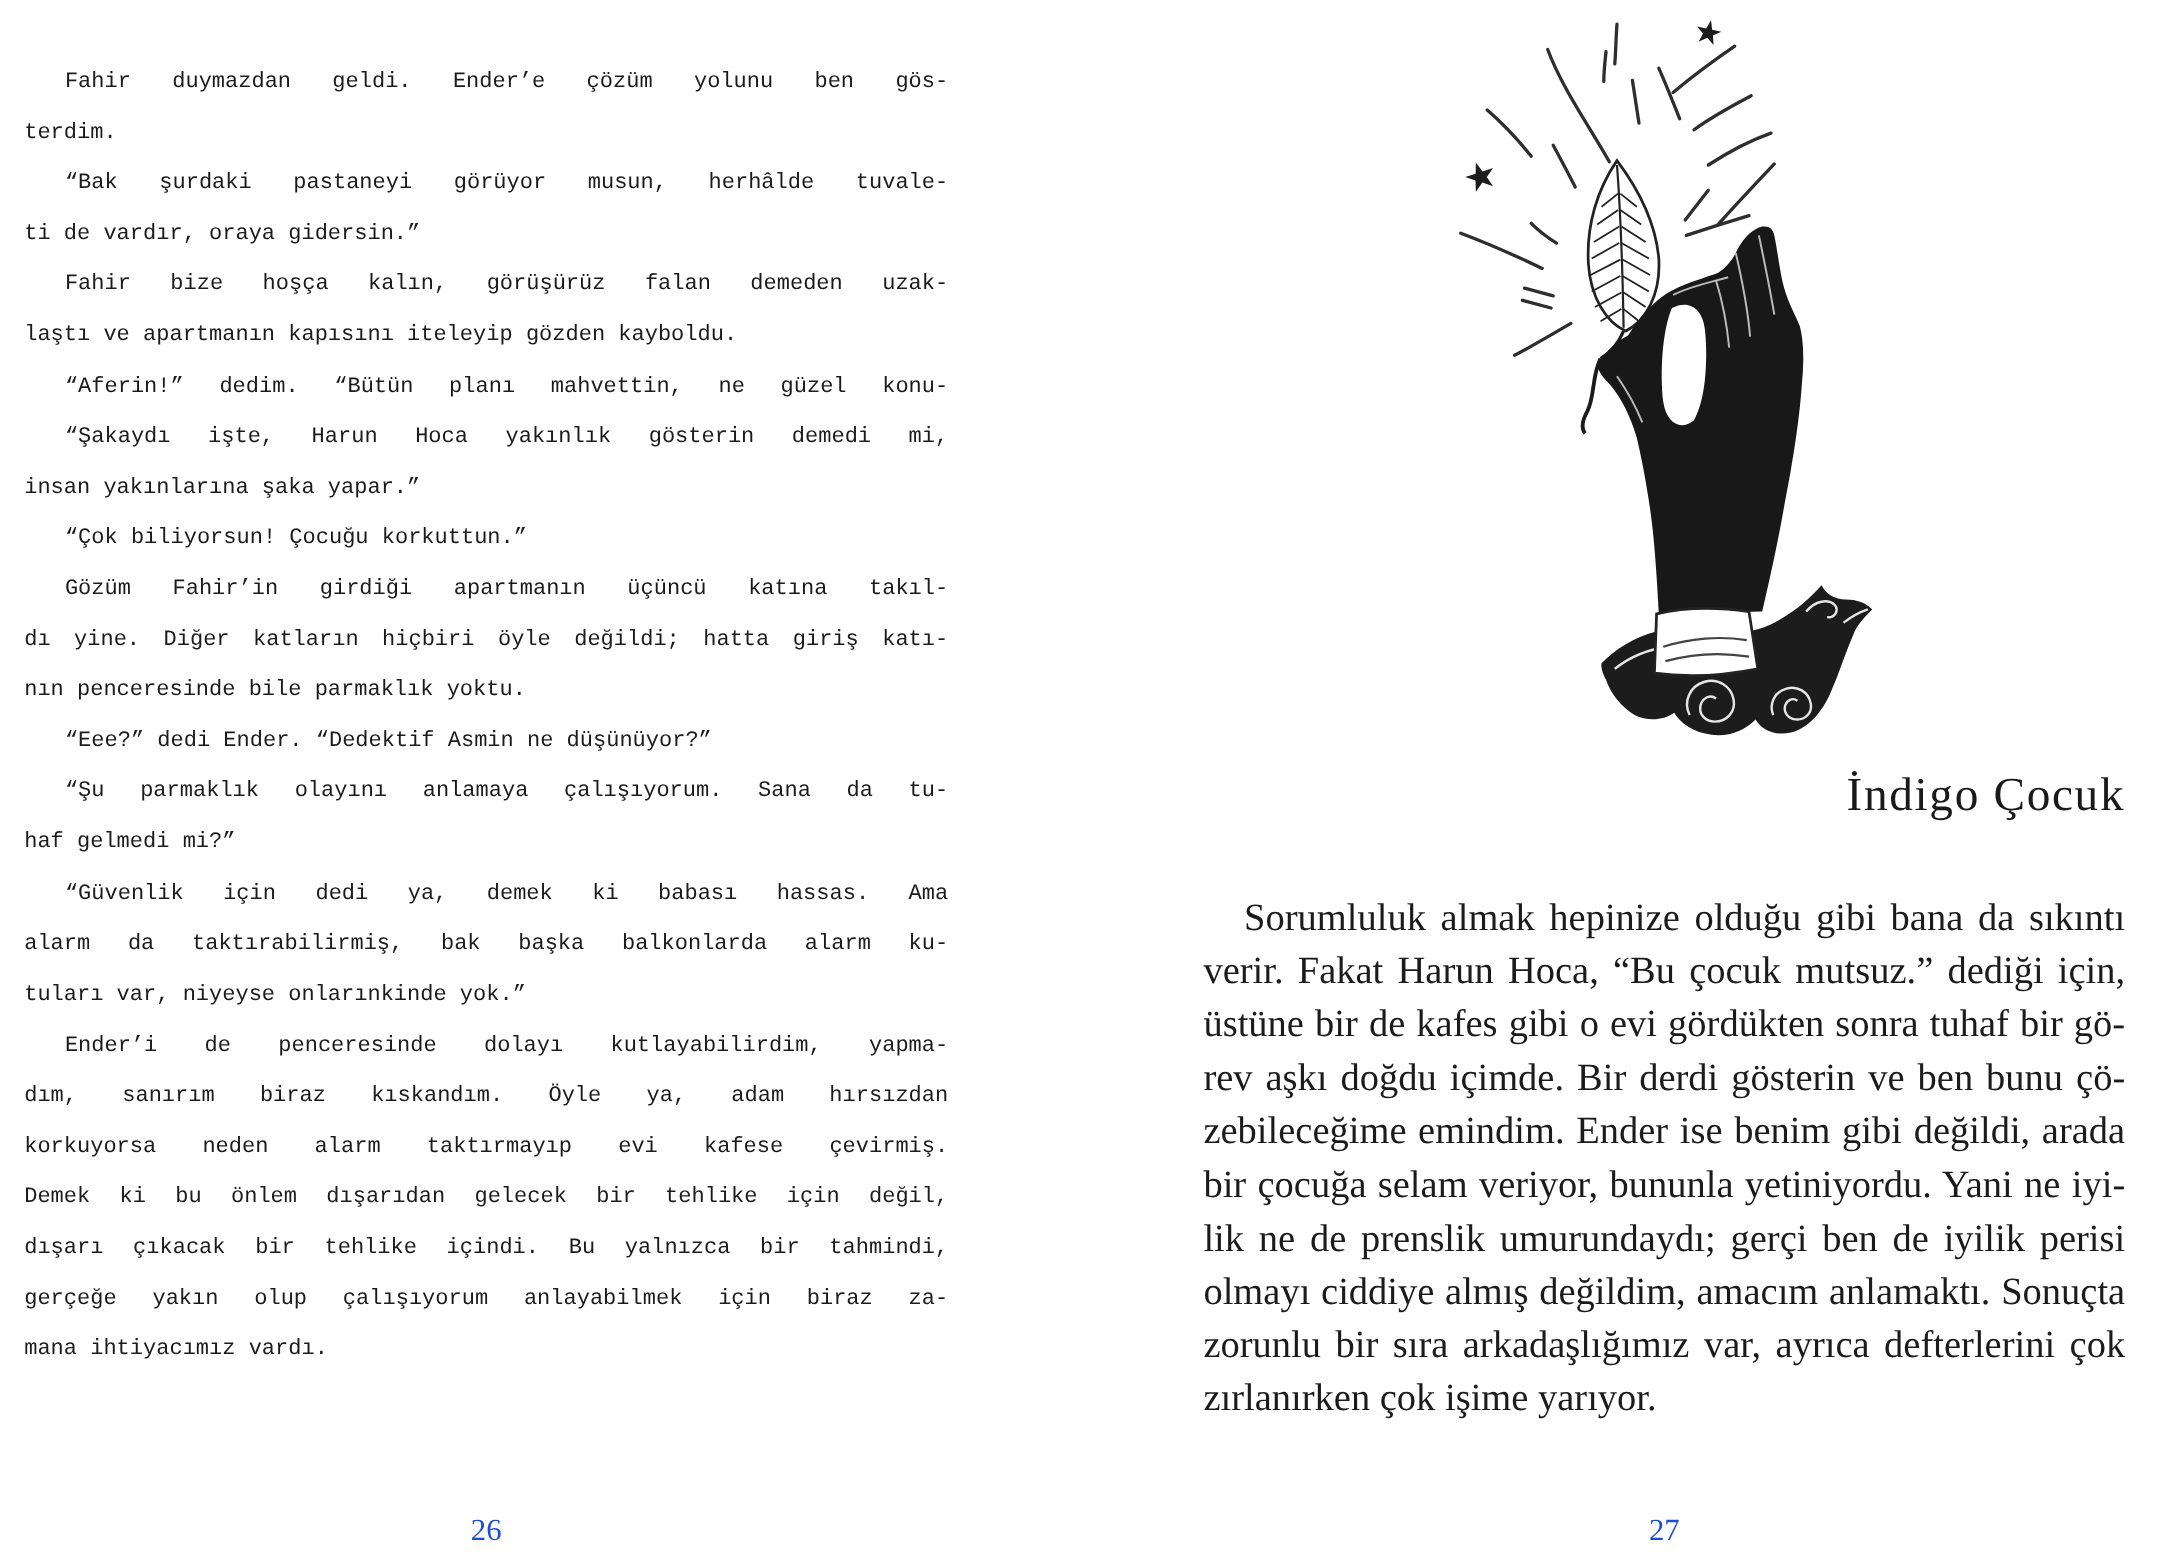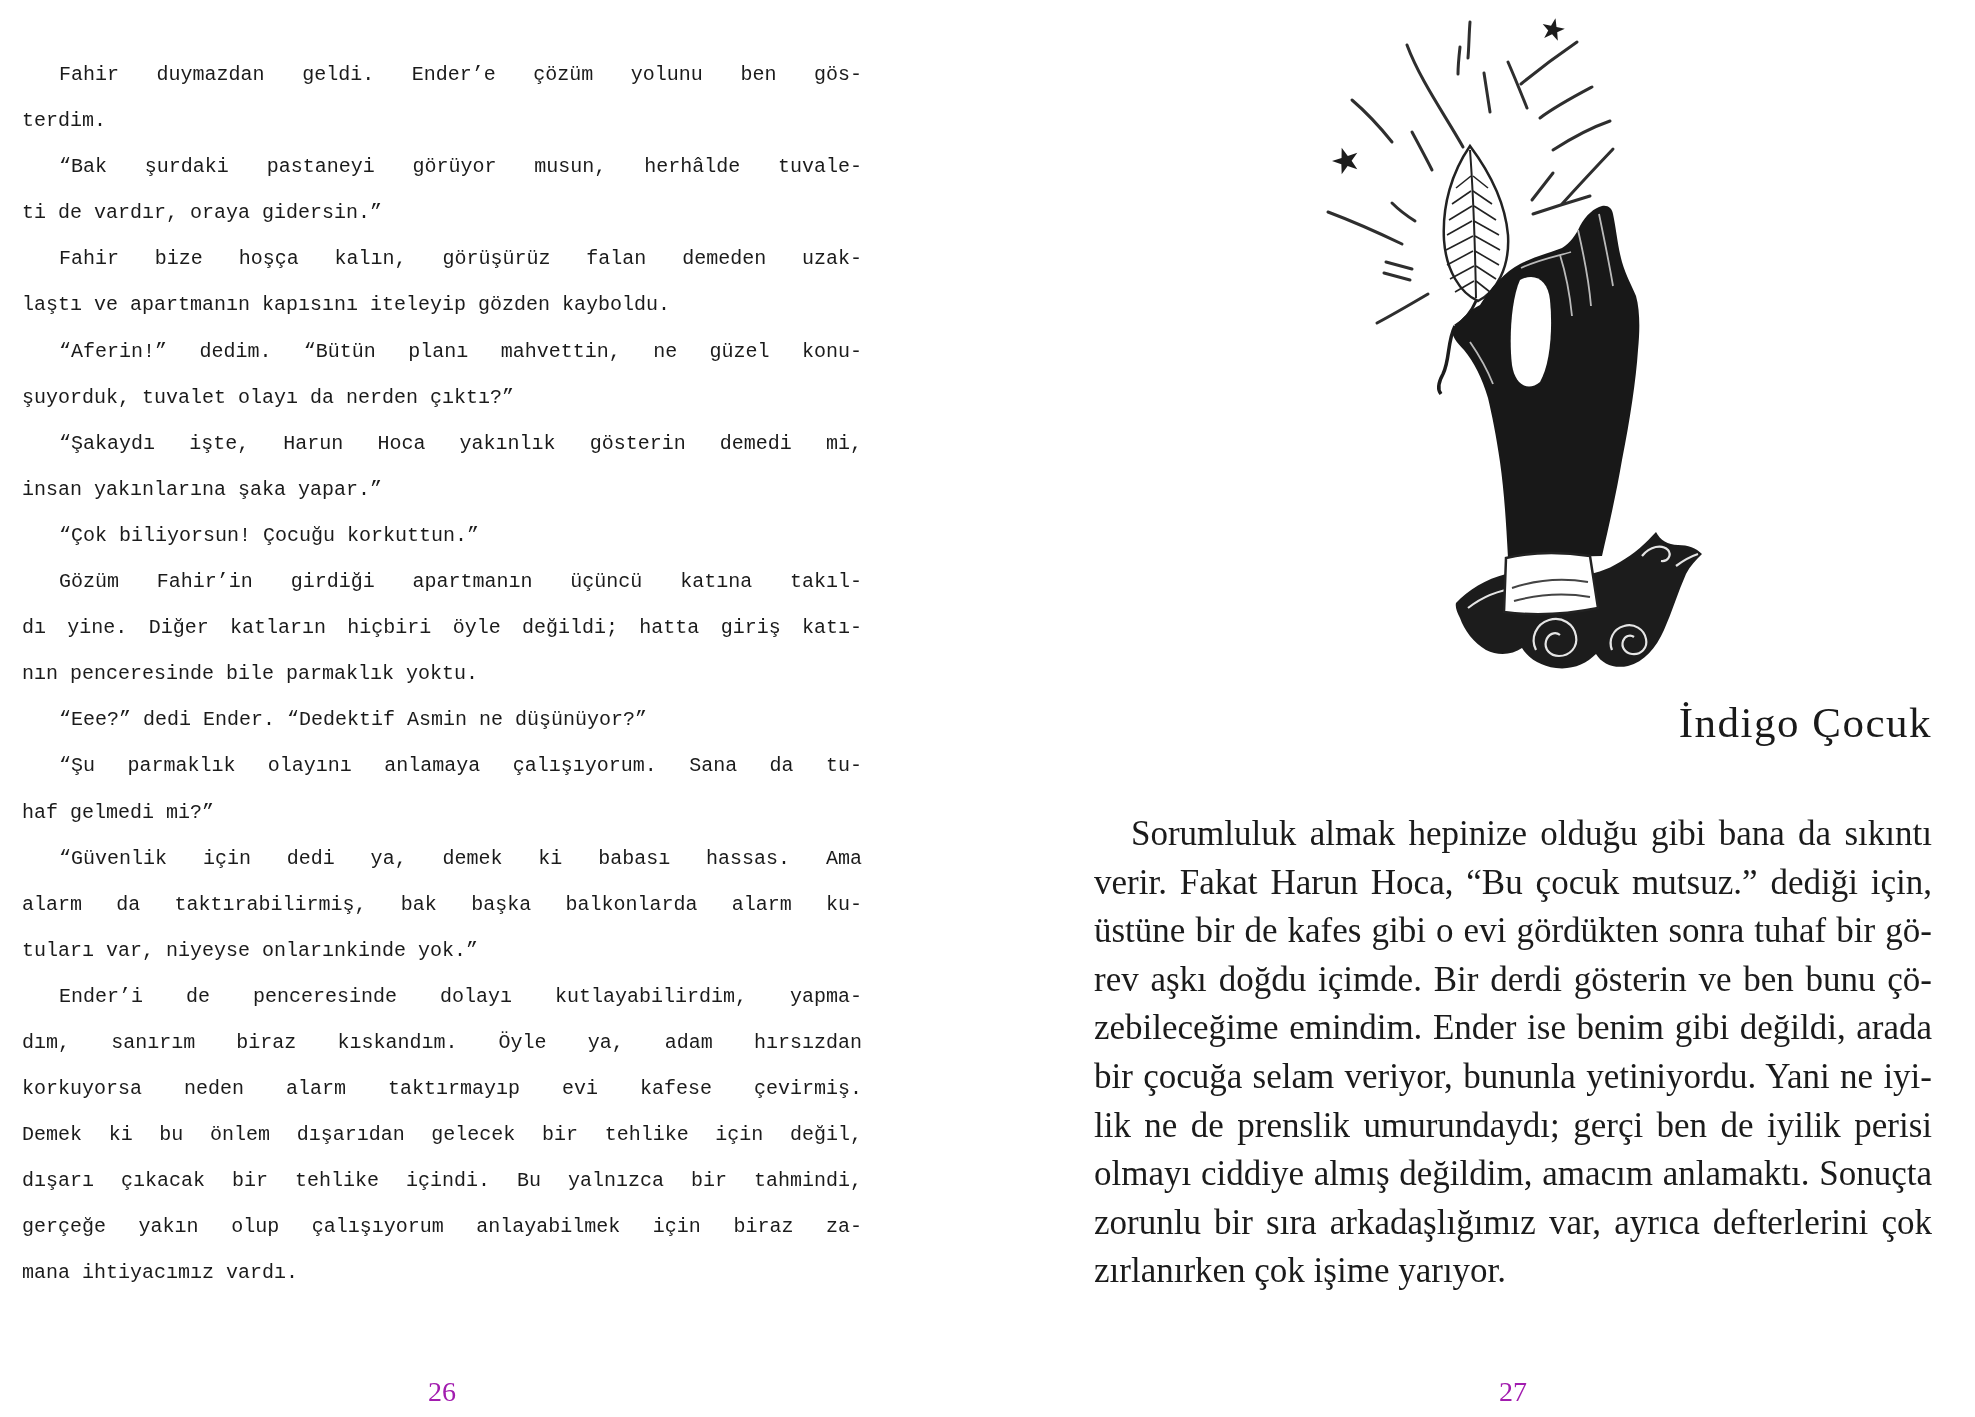--- a/index.html
+++ b/index.html
@@ -11,41 +11,40 @@
   .col-left{left:22px;top:52px;width:840px;font-size:20px;font-family:Liberation Mono, monospace;}
   .col-right{left:1094px;top:810px;width:838px;font-size:35px;}
   .line{line-height:46.1px;text-align:justify;text-align-last:left;white-space:normal;}
   .col-right .line{line-height:48.6px;}
   .line.j{text-align-last:justify;}
   .line.i{text-indent:37px;}
 
   .chapter-title{position:absolute;left:1094px;top:698px;width:838px;text-align:right;
     font-size:43px;letter-spacing:1.5px;color:#1a1a1a;}
 
-  .pagenum{position:absolute;top:1376px;font-size:28px;text-align:center;color:#a21caf;}
+  .pagenum{position:absolute;top:1376px;font-size:28px;text-align:center;color:#1d4ed8;}
   .pn-left{left:22px;width:840px;}
   .pn-right{left:1094px;width:838px;}
 
   .illo{position:absolute;left:1040px;top:0;width:760px;height:690px;}
   .illo svg{display:block;width:100%;height:100%;}
 </style>
 </head>
 <body>
 
 <div class="spread">
 
   <div class="textcol col-left">
     <div class="line i j">Fahir duymazdan geldi. Ender’e çözüm yolunu ben gös-</div>
     <div class="line">terdim.</div>
     <div class="line i j">“Bak şurdaki pastaneyi görüyor musun, herhâlde tuvale-</div>
     <div class="line">ti de vardır, oraya gidersin.”</div>
     <div class="line i j">Fahir bize hoşça kalın, görüşürüz falan demeden uzak-</div>
     <div class="line">laştı ve apartmanın kapısını iteleyip gözden kayboldu.</div>
     <div class="line i j">“Aferin!” dedim. “Bütün planı mahvettin, ne güzel konu-</div>
-    <div class="line">şuyorduk, tuvalet olayı da nerden çıktı?”</div>
     <div class="line i j">“Şakaydı işte, Harun Hoca yakınlık gösterin demedi mi,</div>
     <div class="line">insan yakınlarına şaka yapar.”</div>
     <div class="line i">“Çok biliyorsun! Çocuğu korkuttun.”</div>
     <div class="line i j">Gözüm Fahir’in girdiği apartmanın üçüncü katına takıl-</div>
     <div class="line j">dı yine. Diğer katların hiçbiri öyle değildi; hatta giriş katı-</div>
     <div class="line">nın penceresinde bile parmaklık yoktu.</div>
     <div class="line i">“Eee?” dedi Ender. “Dedektif Asmin ne düşünüyor?”</div>
     <div class="line i j">“Şu parmaklık olayını anlamaya çalışıyorum. Sana da tu-</div>
     <div class="line">haf gelmedi mi?”</div>
     <div class="line i j">“Güvenlik için dedi ya, demek ki babası hassas. Ama</div>

